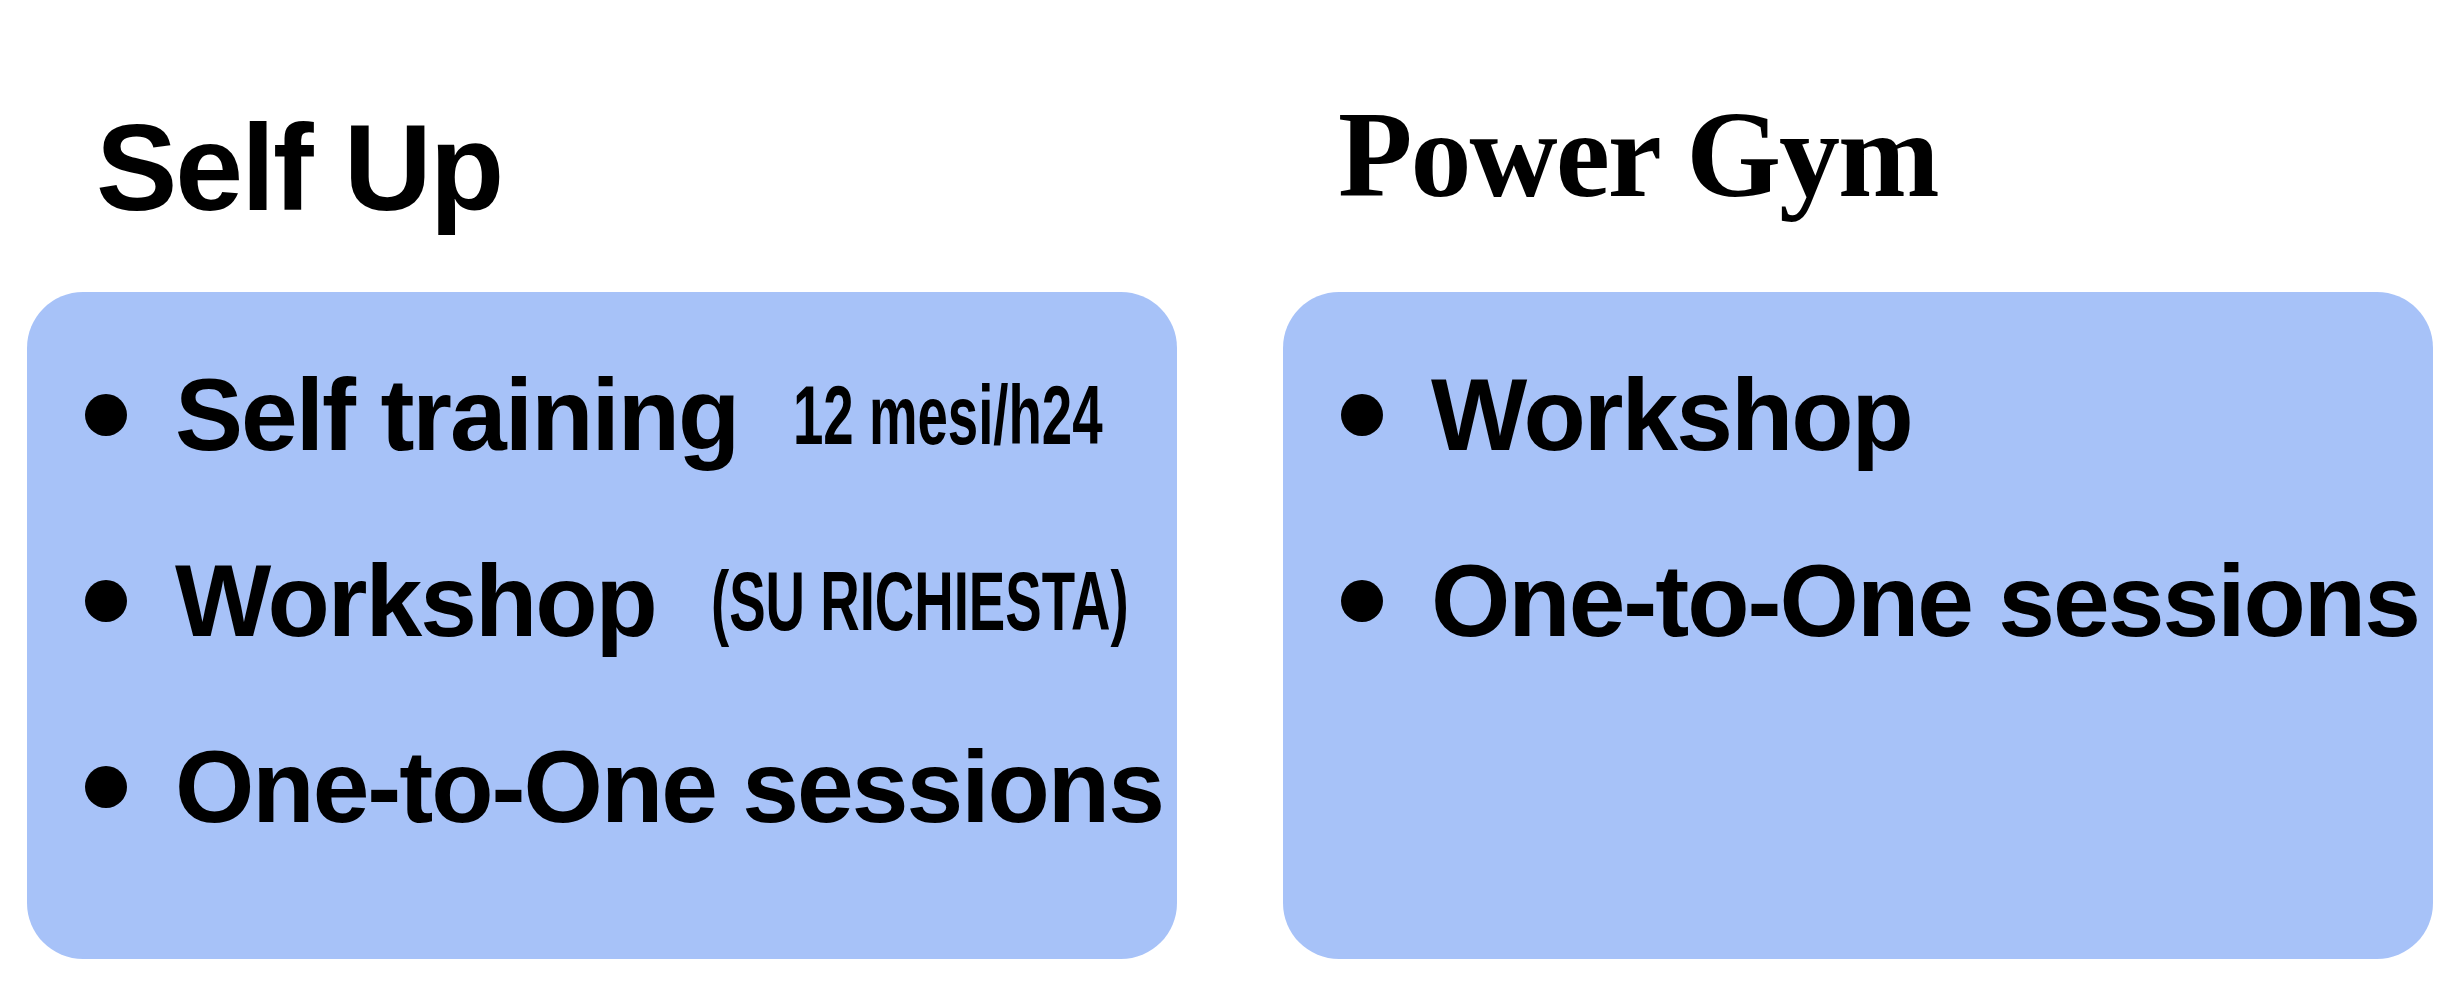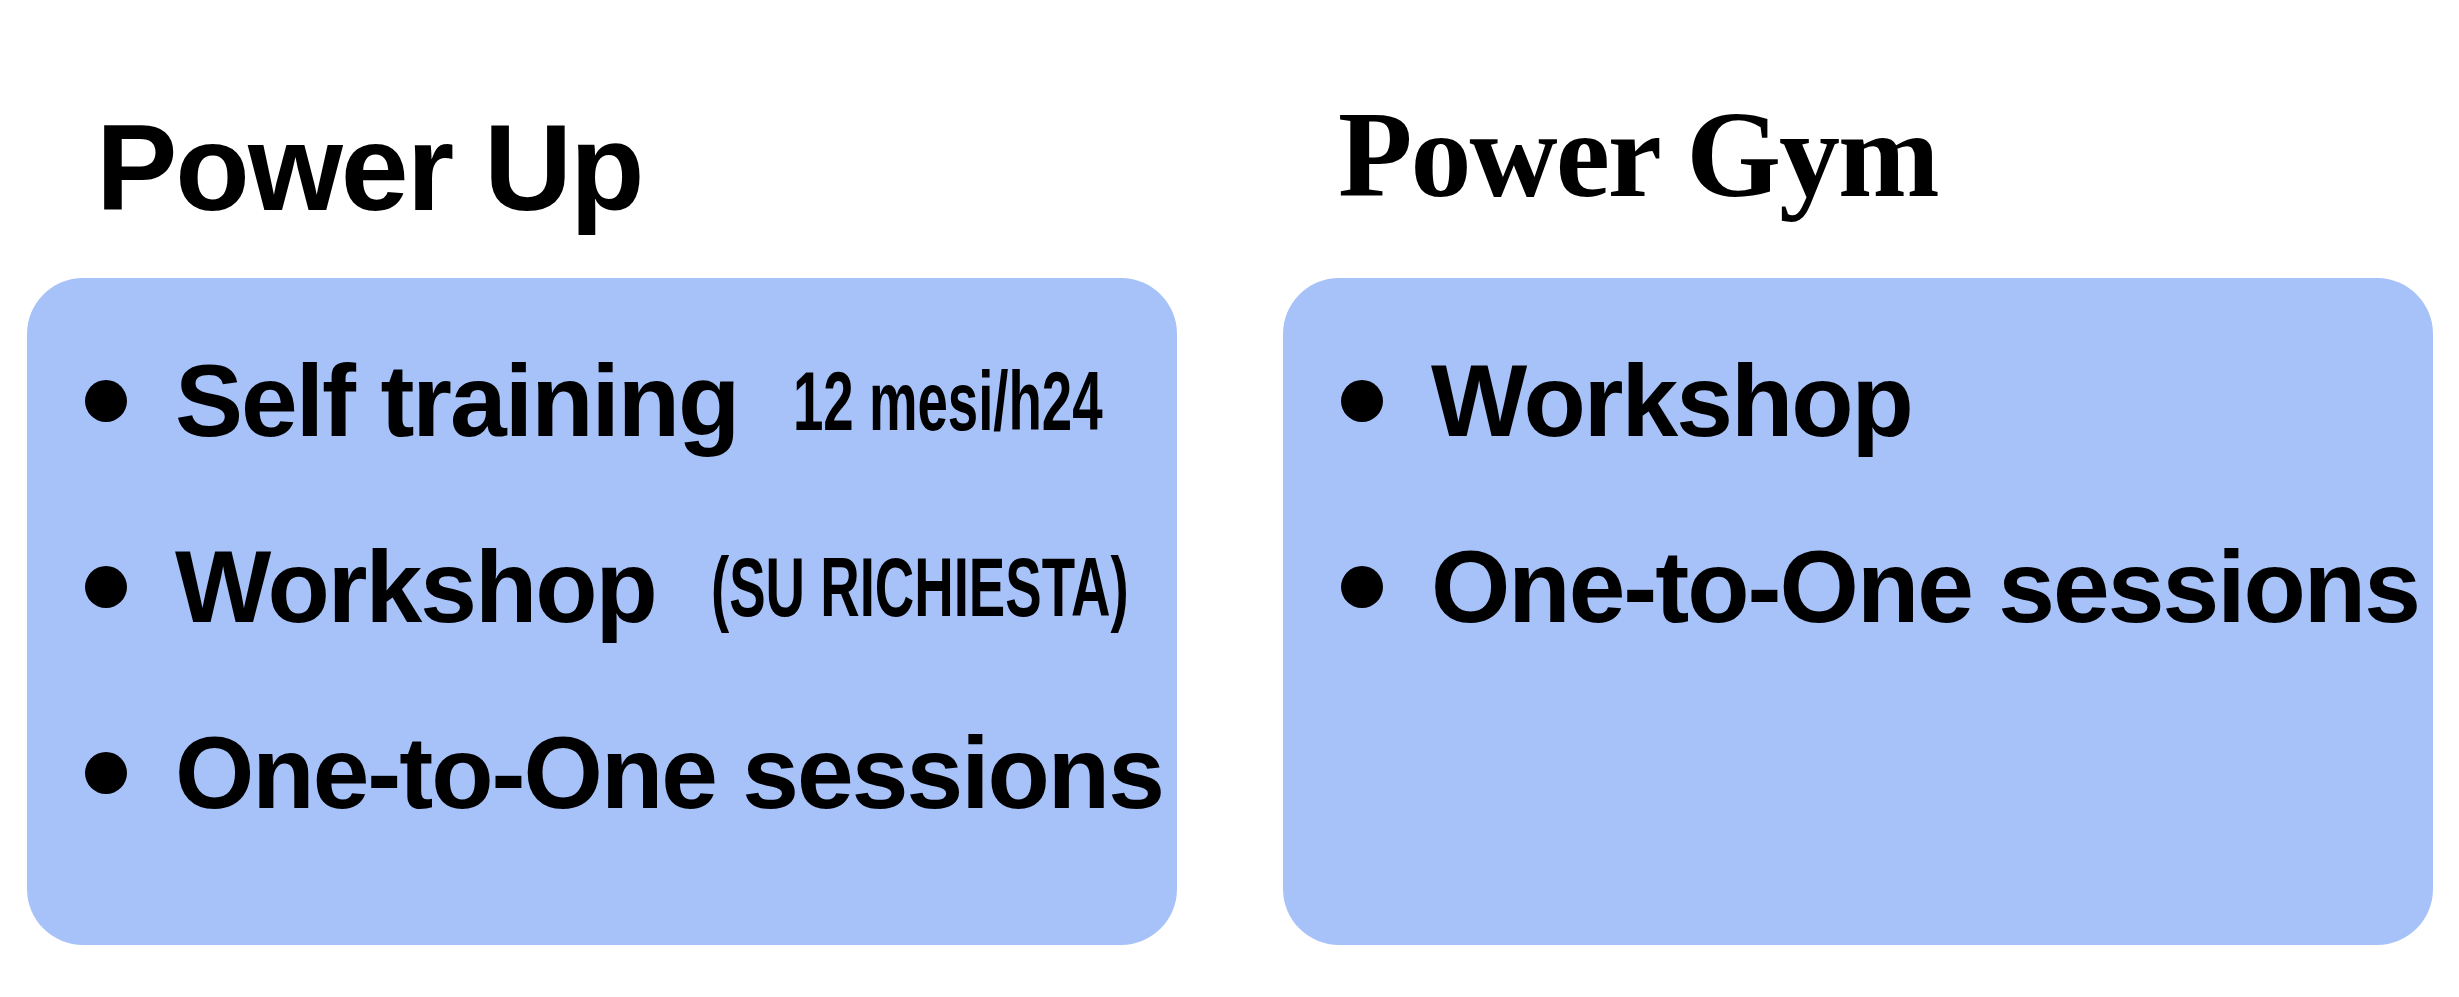--- a/index.html
+++ b/index.html
@@ -23,21 +23,21 @@
     letter-spacing: -2px;
     line-height: 1;
     white-space: nowrap;
     color: #000000;
   }
   .title-left  { left: 96px;  top: 107px; }
   .title-right { left: 1338px; top: 94px; font-family: Liberation Serif, serif; }
 
   .card {
     position: absolute;
-    top: 278px;
+    top: 292px;
     width: 1150px;
     height: 667px;
     border-radius: 56px;
     background: #a7c2f8;
     box-sizing: border-box;
     padding-top: 30px;
   }
   .card-left  { left: 27px; }
   .card-right { left: 1283px; }
 
@@ -73,21 +73,21 @@
     transform-origin: left center;
     letter-spacing: 0;
   }
   .item-note:empty { display: none; }
 </style>
 </head>
 <body>
 
 <div class="canvas">
 
-  <div class="card-title title-left">Power Up</div>
+  <div class="card-title title-left">Self Up</div>
 
   <div class="card card-left">
     <div class="line">
       <div class="dot"></div>
       <div class="item-text">Self training</div>
       <div class="item-note">12 mesi/h24</div>
     </div>
     <div class="line">
       <div class="dot"></div>
       <div class="item-text">Workshop</div>

